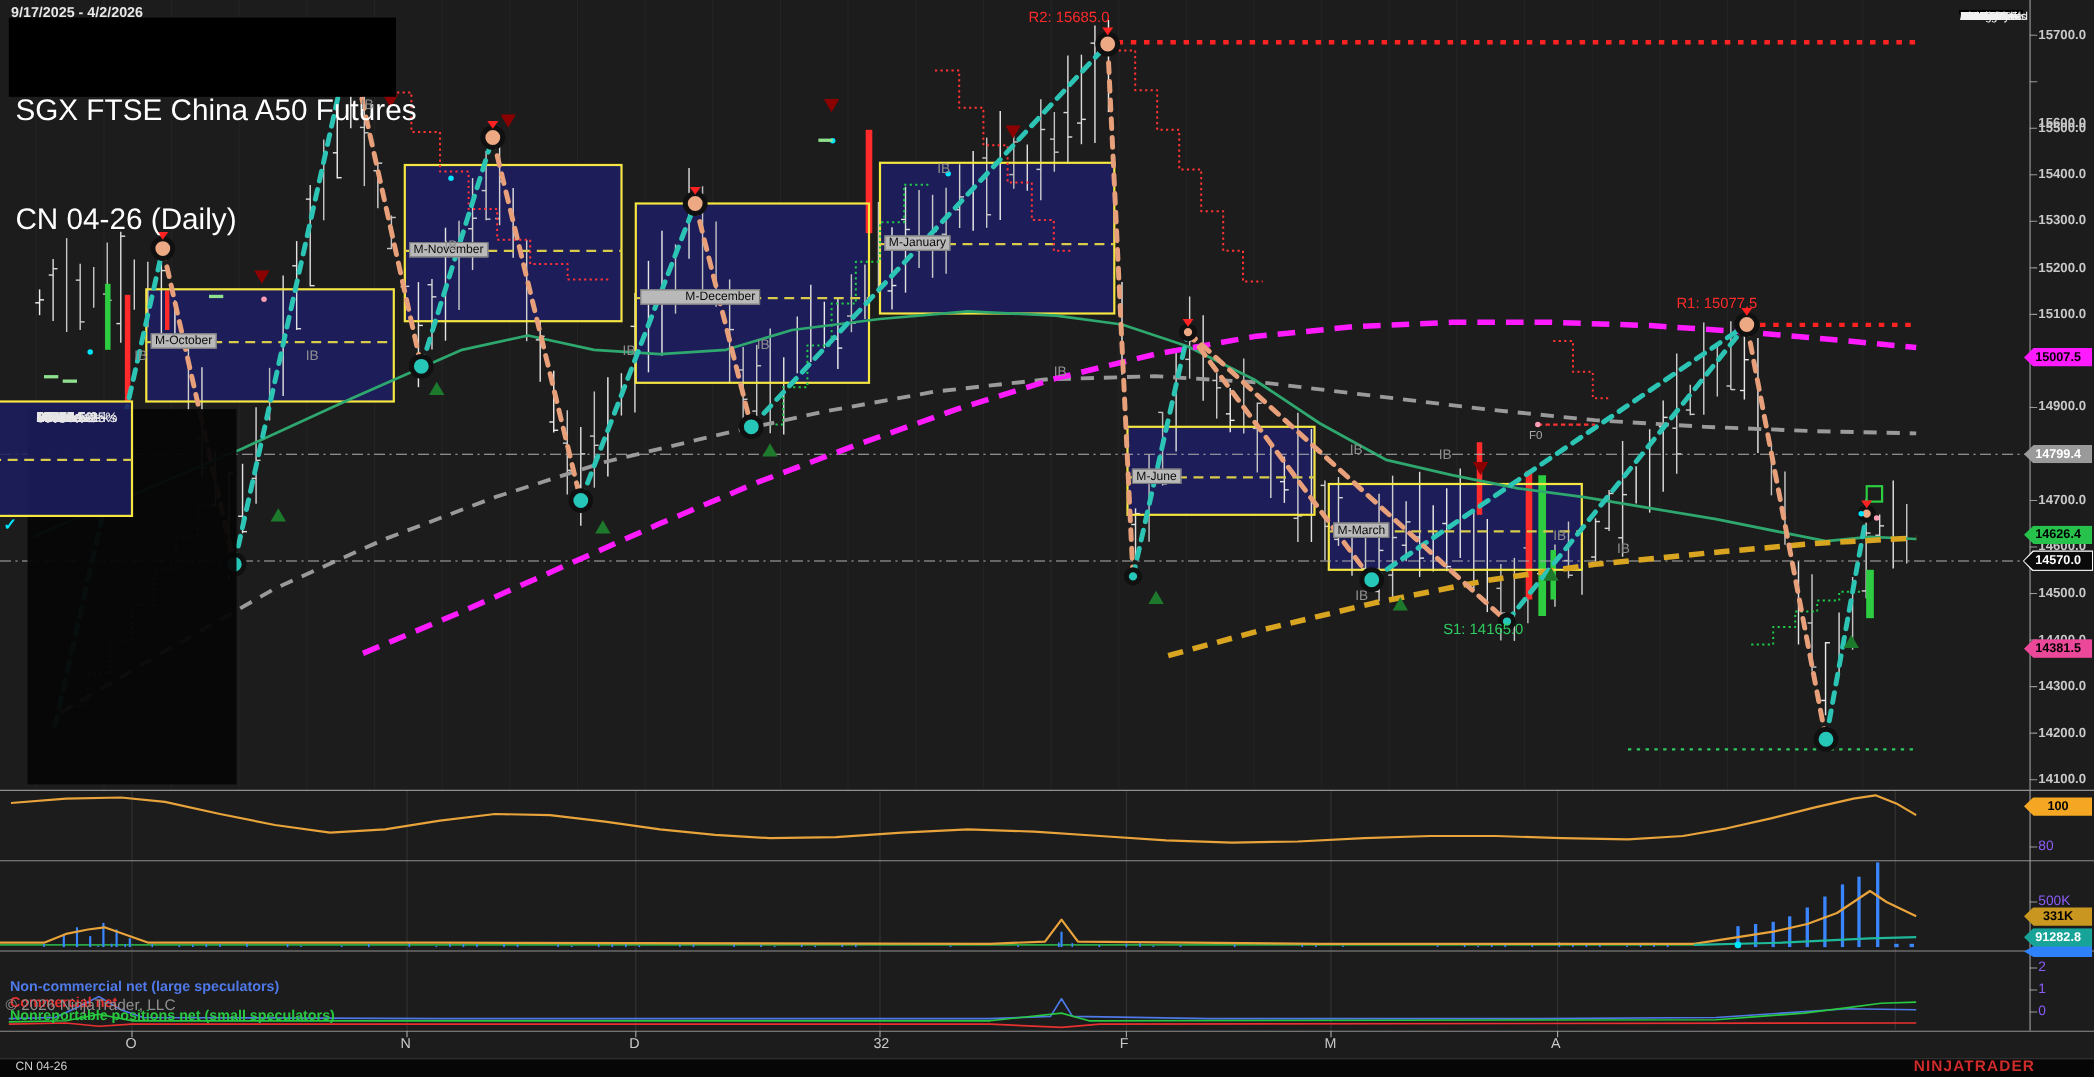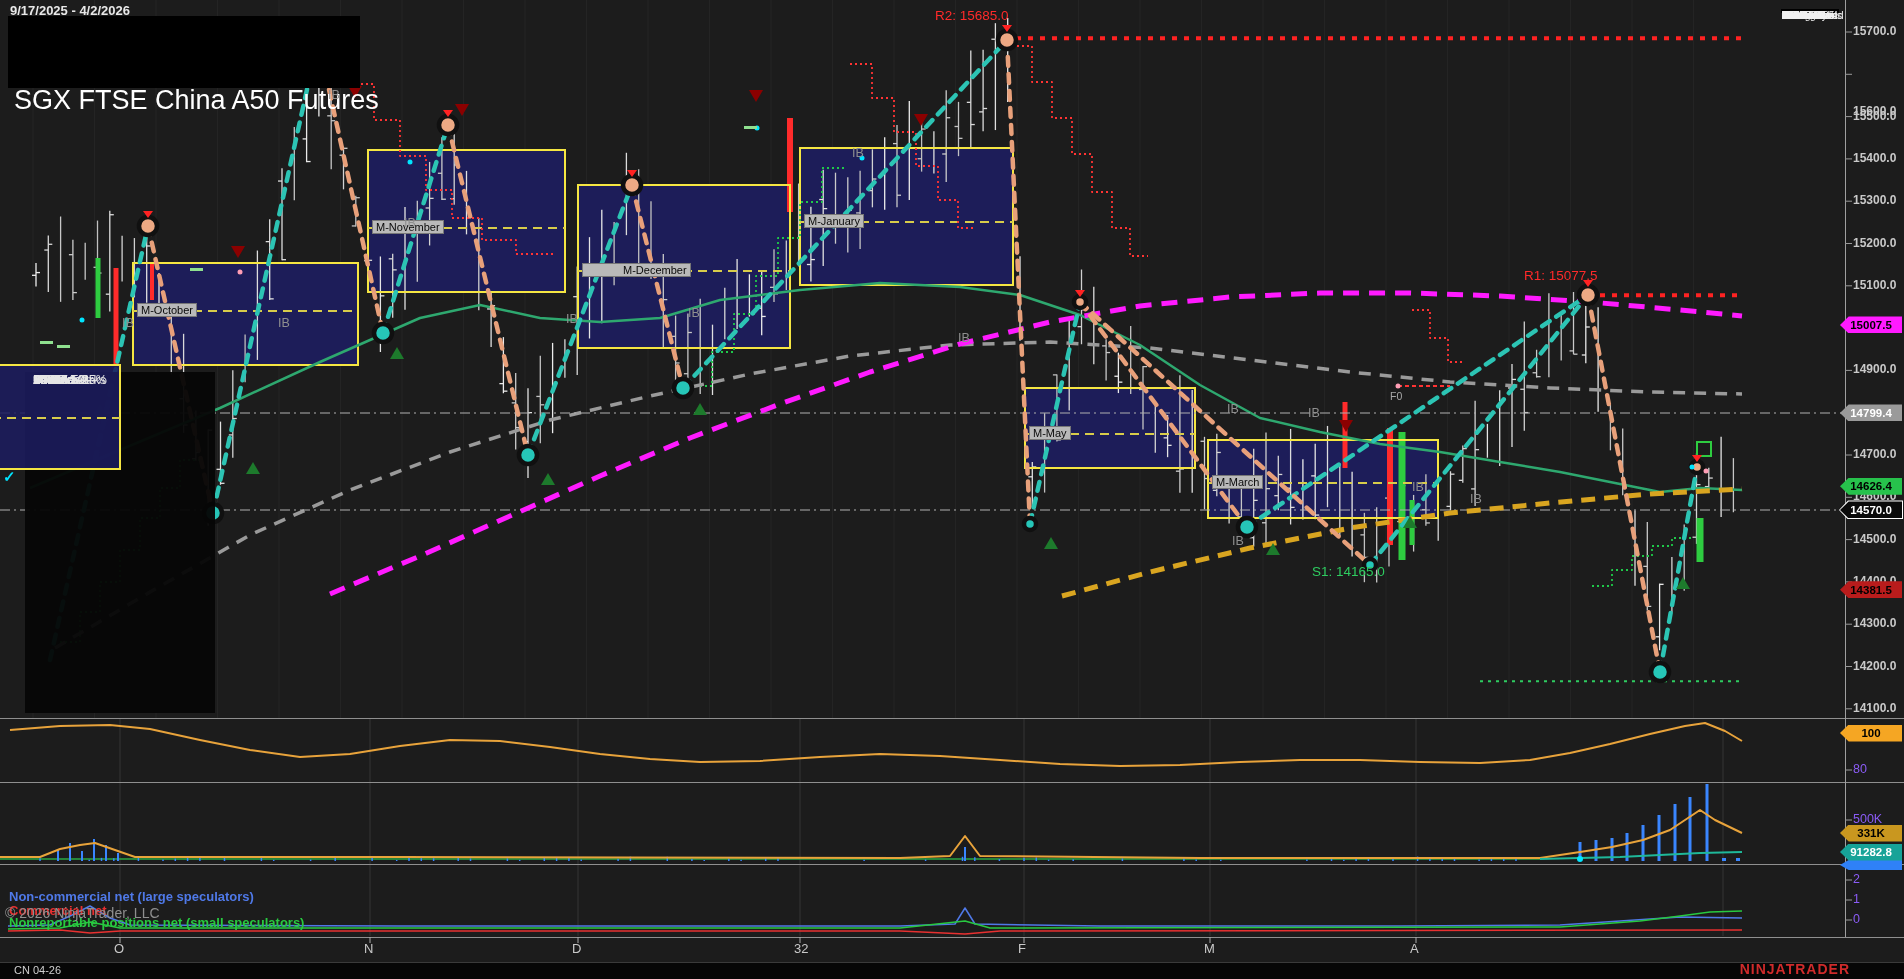--- a/index.html
+++ b/index.html
@@ -625,37 +625,38 @@
       <line x1="800" y1="937" x2="800" y2="943" stroke="#aaa" stroke-width="1"></line>
       <line x1="1024" y1="937" x2="1024" y2="943" stroke="#aaa" stroke-width="1"></line>
       <line x1="1210" y1="937" x2="1210" y2="943" stroke="#aaa" stroke-width="1"></line>
       <line x1="1416" y1="937" x2="1416" y2="943" stroke="#aaa" stroke-width="1"></line>
     </svg>
 
   <div class="ov" id="date-range">9/17/2025 - 4/2/2026</div>
 
   <div class="ov" id="title-box">
     <div>SGX FTSE China A50 Futures</div>
+    <div>CN 04-26 (Daily)</div>
   </div>
 
   <div class="ov panel-text" id="bench-panel"><div style="position: absolute;">Bench Marks</div><div style="position: absolute;">--------------</div><div style="position: absolute;">BM Trend:</div><div style="position: absolute;">DTrend -35%</div><div style="position: absolute;">MA1.--------</div><div style="position: absolute;">5 MA:</div><div style="position: absolute;">14502.5</div><div style="position: absolute;">UTrend 0</div><div style="position: absolute;">MA2.--------</div><div style="position: absolute;">10 MA:</div><div style="position: absolute;">14627.5</div><div style="position: absolute;">DTrend -2</div><div style="position: absolute;">MA3.--------</div><div style="position: absolute;">20 MA:</div><div style="position: absolute;">14627.5</div><div style="position: absolute;">DTrend -2</div><div style="position: absolute;">MA4.--------</div><div style="position: absolute;">55 MA:</div><div style="position: absolute;">14800</div><div style="position: absolute;">DTrend -2</div><div style="position: absolute;">MA5.--------</div><div style="position: absolute;">100 MA:</div><div style="position: absolute;">15007.5</div><div style="position: absolute;">DTrend -2</div><div style="position: absolute;">MA6.--------</div><div style="position: absolute;">200 MA:</div><div style="position: absolute;">14382.5</div><div style="position: absolute;">UTrend 2</div></div>
   <div class="ov panel-text" id="swing-panel"><div style="position: absolute;">Swing Pivots</div><div style="position: absolute;">1.-------------</div><div style="position: absolute;">Pvt. Trend:</div><div style="position: absolute;">UTrend 2</div><div style="position: absolute;">2.-------------</div><div style="position: absolute;">HiLo Trend:</div><div style="position: absolute;">Hi:0 Neutral</div><div style="position: absolute;">Lo:-2 DTrend</div><div style="position: absolute;">DTrend -2</div><div style="position: absolute;">3.-------------</div><div style="position: absolute;">Pvt. Evolve:</div><div style="position: absolute;">Pvt High</div><div style="position: absolute;">14667.5</div><div style="position: absolute;">D: 1</div><div style="position: absolute;">4.-------------</div><div style="position: absolute;">Pvt. Next:</div><div style="position: absolute;">Pvt Low</div><div style="position: absolute;">14182.5</div><div style="position: absolute;">5.-------------</div><div style="position: absolute;">Levels R:</div><div style="position: absolute;">15685.0</div><div style="position: absolute;">15077.5</div><div style="position: absolute;">14667.5</div><div style="position: absolute;">6.-------------</div><div style="position: absolute;">Levels S:</div><div style="position: absolute;">14165.0</div><div style="position: absolute;">13550.0</div><div style="position: absolute;">13535.0</div><div style="position: absolute;">13242.5</div><div style="position: absolute;">13077.5</div><div style="position: absolute;">7.-------------</div><div style="position: absolute;">Summary</div><div style="position: absolute;">SP's: 121</div><div style="position: absolute;">AR: 1087.5</div><div style="position: absolute;">AF: 8.00</div></div>
   <div class="ov" id="check-mark">✓</div>
 
   <div class="ov lvl" id="r2-label">R2: 15685.0</div>
   <div class="ov lvl" id="r1-label">R1: 15077.5</div>
   <div class="ov lvl" id="s1-label">S1: 14165.0</div>
   <div class="ov" id="f0-label">F0</div>
 
   <div id="month-chips">
       <div class="chip" style="left: 137px; top: 303px; position: absolute;">M-October</div>
       <div class="chip" style="left: 372px; top: 220px; position: absolute;">M-November</div>
       <div class="chip" style="left: 582px; top: 263px; position: absolute; padding-left: 40px;">M-December</div>
       <div class="chip" style="left: 804px; top: 214px; position: absolute;">M-January</div>
-      <div class="chip" style="left: 1029px; top: 426px; position: absolute;">M-May</div>
+      <div class="chip" style="left: 1029px; top: 426px; position: absolute;">M-June</div>
       <div class="chip" style="left: 1212px; top: 475px; position: absolute;">M-March</div>
     </div>
   <div id="ib-labels">
       <div class="ib" style="left: 328px; top: 88px; position: absolute;">IB</div>
       <div class="ib" style="left: 122px; top: 316px; position: absolute;">IB</div>
       <div class="ib" style="left: 278px; top: 316px; position: absolute;">IB</div>
       <div class="ib" style="left: 404px; top: 216px; position: absolute;">IB</div>
       <div class="ib" style="left: 566px; top: 312px; position: absolute;">IB</div>
       <div class="ib" style="left: 688px; top: 306px; position: absolute;">IB</div>
       <div class="ib" style="left: 852px; top: 146px; position: absolute;">IB</div>
@@ -691,21 +692,21 @@
       <div class="stick" style="top: 872px; position: absolute;">2</div>
       <div class="stick" style="top: 892px; position: absolute;">1</div>
       <div class="stick" style="top: 912px; position: absolute;">0</div>
     </div>
   <div id="badges">
       <div class="badge" style="top: 316.427px; background: rgb(255, 26, 255); color: rgb(0, 0, 0); position: absolute;">15007.5</div>
       <div class="badge" style="top: 404.454px; background: rgb(154, 154, 154); color: rgb(255, 255, 255); position: absolute;">14799.4</div>
       <div class="badge" style="top: 477.633px; background: rgb(39, 194, 76); color: rgb(0, 0, 0); position: absolute;">14626.4</div>
       <div class="badge-outer" style="top: 500.49px; position: absolute; background: rgb(255, 255, 255);"></div>
       <div class="badge" style="top: 501.49px; background: rgb(10, 10, 10); color: rgb(255, 255, 255); position: absolute;">14570.0</div>
-      <div class="badge" style="top: 581.226px; background: #b91c1c; color: rgb(0, 0, 0); position: absolute;">14381.5</div>
+      <div class="badge" style="top: 581.226px; background: #ec4899; color: rgb(0, 0, 0); position: absolute;">14381.5</div>
       <div class="badge" style="top: 724.5px; background: rgb(245, 166, 35); color: rgb(0, 0, 0); position: absolute;">100</div>
       <div class="badge" style="top: 860px; background: rgb(47, 129, 247); color: rgb(255, 255, 255); position: absolute; height: 10px;"></div>
       <div class="badge" style="top: 824.5px; background: rgb(201, 151, 31); color: rgb(0, 0, 0); position: absolute;">331K</div>
       <div class="badge" style="top: 843.5px; background: rgb(23, 163, 152); color: rgb(255, 255, 255); position: absolute;">91282.8</div>
     </div>
   <div id="time-labels">
       <div style="left: 114px; top: 941px; color: rgb(201, 201, 201); font-size: 13px; position: absolute;">O</div>
       <div style="left: 364px; top: 941px; color: rgb(201, 201, 201); font-size: 13px; position: absolute;">N</div>
       <div style="left: 572px; top: 941px; color: rgb(201, 201, 201); font-size: 13px; position: absolute;">D</div>
       <div style="left: 794px; top: 941px; color: rgb(201, 201, 201); font-size: 13px; position: absolute;">32</div>

